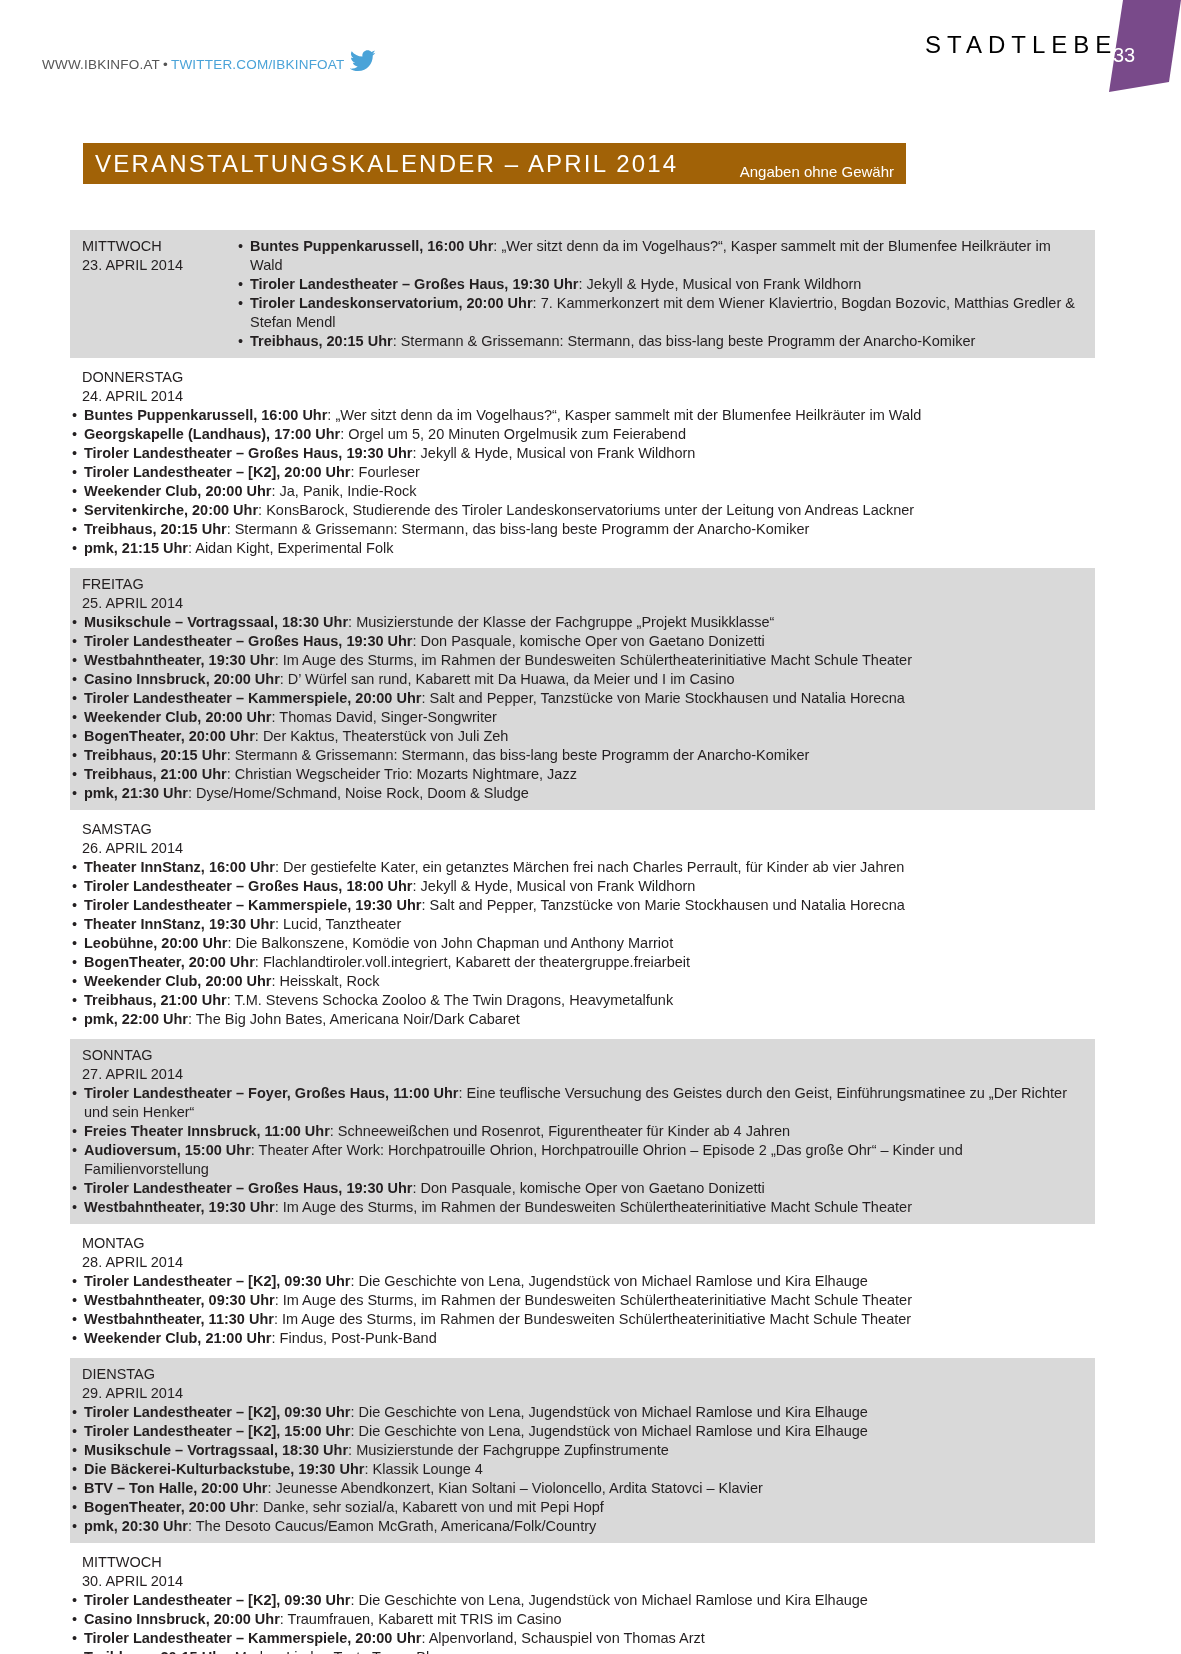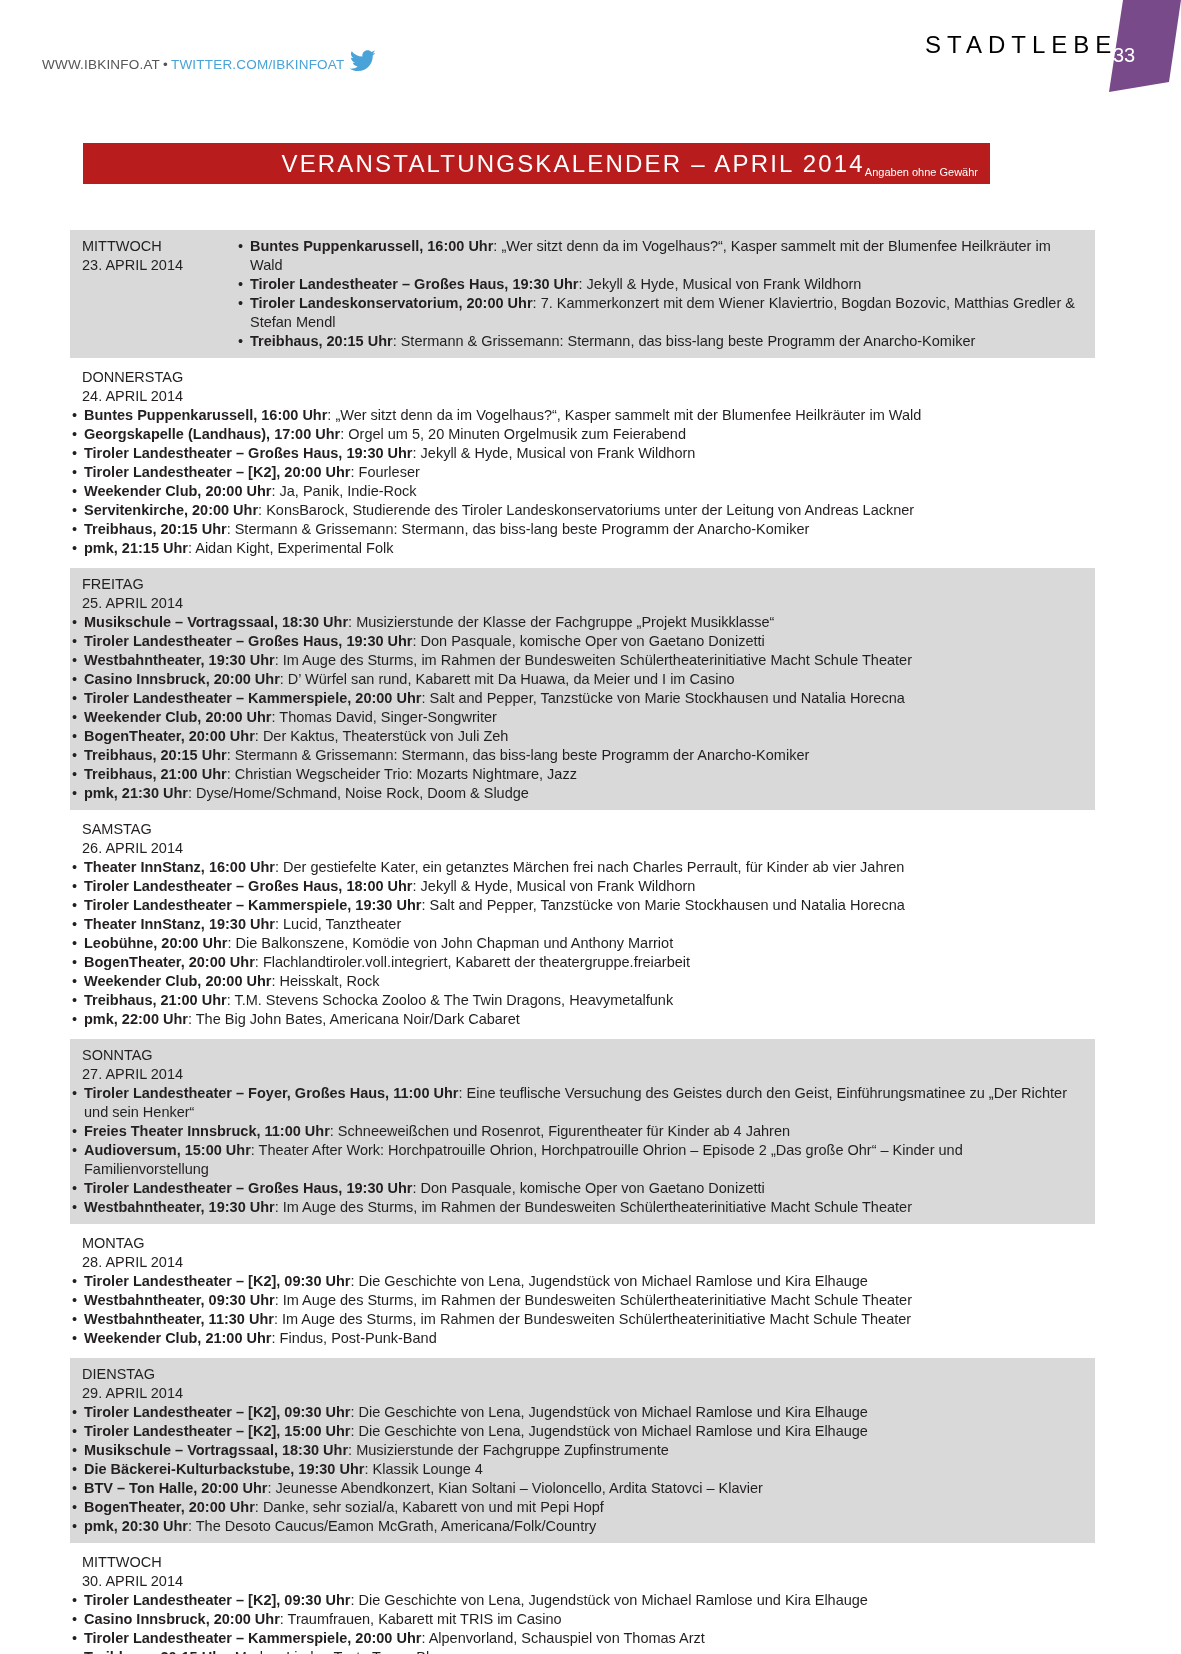--- a/index.html
+++ b/index.html
@@ -9,23 +9,23 @@
   .top-left { position: absolute; left: 42px; top: 50px; font-size: 13.5px; letter-spacing: 0.2px; color: #555; display: flex; align-items: flex-end; }
   .top-left .url { color: #555; }
   .top-left .sep { color: #555; margin: 0 3px; }
   .top-left .tw { color: #4aa3d8; }
   .twitter-bird { display: inline-block; margin-left: 6px; width: 26px; height: 22px; }
 
   .section-name { position: absolute; left: 925px; top: 31px; font-size: 24px; letter-spacing: 6px; color: #000000; }
   .page-tab { position: absolute; right: 0; top: 0; width: 80px; height: 92px; }
   .page-num { position: absolute; left: 1113px; top: 44px; font-size: 20px; color: #fff; }
 
-  .banner { position: absolute; left: 83px; top: 143px; width: 907px; height: 41px; background: #b91c1c; display: flex; align-items: center; justify-content: flex-end; padding: 0 12px 0 12px; }
+  .banner { position: absolute; left: 83px; top: 143px; width: 823px; height: 41px; background: #a16207; display: flex; align-items: center; justify-content: space-between; padding: 0 12px 0 12px; }
   .banner-title { color: #fff; font-size: 24px; letter-spacing: 2.2px; font-weight: normal; }
-  .banner-note { color: #fff; font-size: 11px; margin-top: 16px; }
+  .banner-note { color: #fff; font-size: 15px; margin-top: 16px; }
 
   .calendar { position: absolute; left: 70px; top: 219px; width: 1025px; margin-top: 11px; }
   .day { display: flex; padding: 7px 0 7px 0; }
   .day.shaded { background: #d9d9d9; }
   .day + .day { margin-top: 3px; flex-direction: column; }
   .day-label { width: 166px; padding-left: 12px; font-size: 14.5px; line-height: 19px; color: #231f20; }
   .events { list-style: none; flex: 1; padding-right: 12px; }
   .event { position: relative; padding-left: 14px; font-size: 14.5px; line-height: 19px; color: #231f20; }
   .event::before { content: "•"; position: absolute; left: 2px; top: 0; }
   .event .venue { font-weight: bold; }

